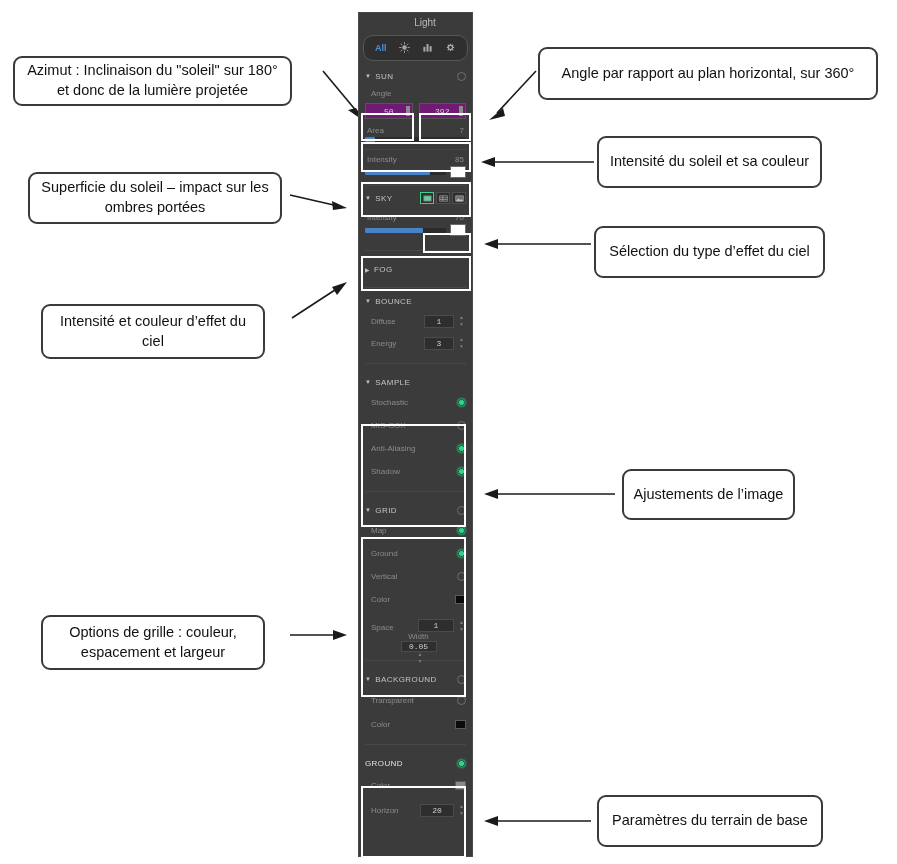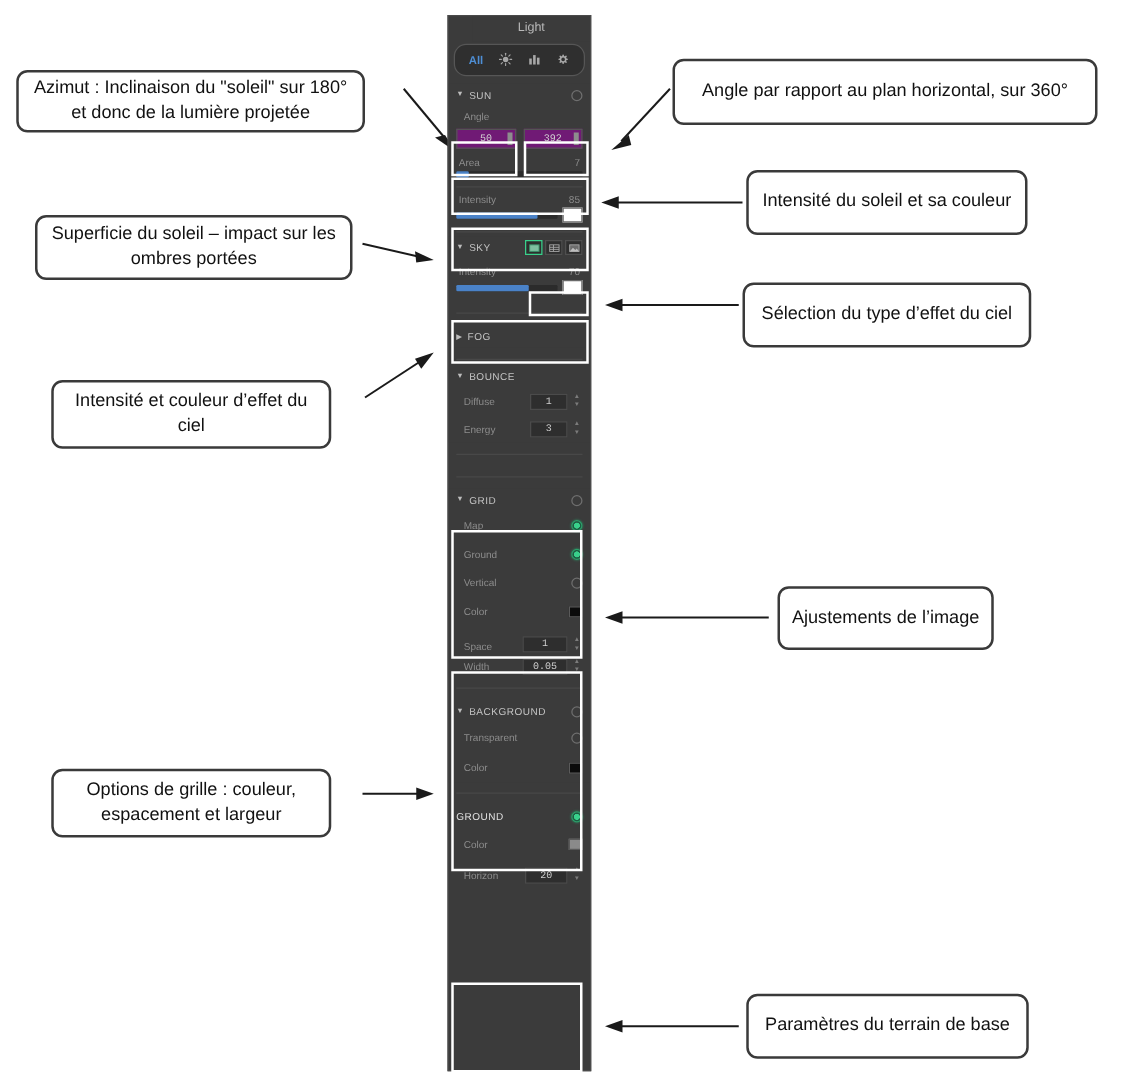--- a/index.html
+++ b/index.html
@@ -420,20 +420,42 @@
         <span class="numfield" style="width:30px;">
           <span>3</span>
         </span>
         <span class="spin">▲<span style="height:2px"></span>▼</span>
       </div>
     </div>
 
     <div class="divider" style="margin-top:9px;"></div>
     <div class="gap"></div>
 
+    <div class="section">
+      <div class="sec-head">
+        <span class="caret">▼</span>
+        <span>SAMPLE</span>
+      </div>
+      <div class="row" style="height:23px;">
+        <span class="lbl">Stochastic</span>
+        <span class="radio on"></span>
+      </div>
+      <div class="row" style="height:23px;">
+        <span class="lbl">MIS-GGX</span>
+        <span class="radio"></span>
+      </div>
+      <div class="row" style="height:23px;">
+        <span class="lbl">Anti-Aliasing</span>
+        <span class="radio on"></span>
+      </div>
+      <div class="row" style="height:23px;">
+        <span class="lbl">Shadow</span>
+        <span class="radio on"></span>
+      </div>
+    </div>
 
     <div class="divider" style="margin-top:8px;"></div>
     <div class="gap"></div>
 
     <div class="section">
       <div class="sec-head">
         <span class="caret">▼</span>
         <span>GRID</span>
         <span class="sp"></span>
         <span class="radio"></span>
@@ -454,21 +476,21 @@
         <span class="lbl">Color</span>
         <span class="swatch-sm" style="background:#0b0b0b"></span>
       </div>
       <div class="row" style="height:22px;align-items:flex-end;">
         <span class="lbl">Space</span>
         <span class="numfield" style="width:36px;">
           <span>1</span>
         </span>
         <span class="spin">▲<span style="height:2px"></span>▼</span>
       </div>
-      <div class="row" style="height:22px;">
+      <div class="row" style="height:22px;flex-direction:column;">
         <span class="lbl">Width</span>
         <span class="numfield" style="width:36px;">
           <span>0.05</span>
         </span>
         <span class="spin">▲<span style="height:2px"></span>▼</span>
       </div>
     </div>
 
     <div class="divider" style="margin-top:6px;"></div>
     <div class="gap"></div>

